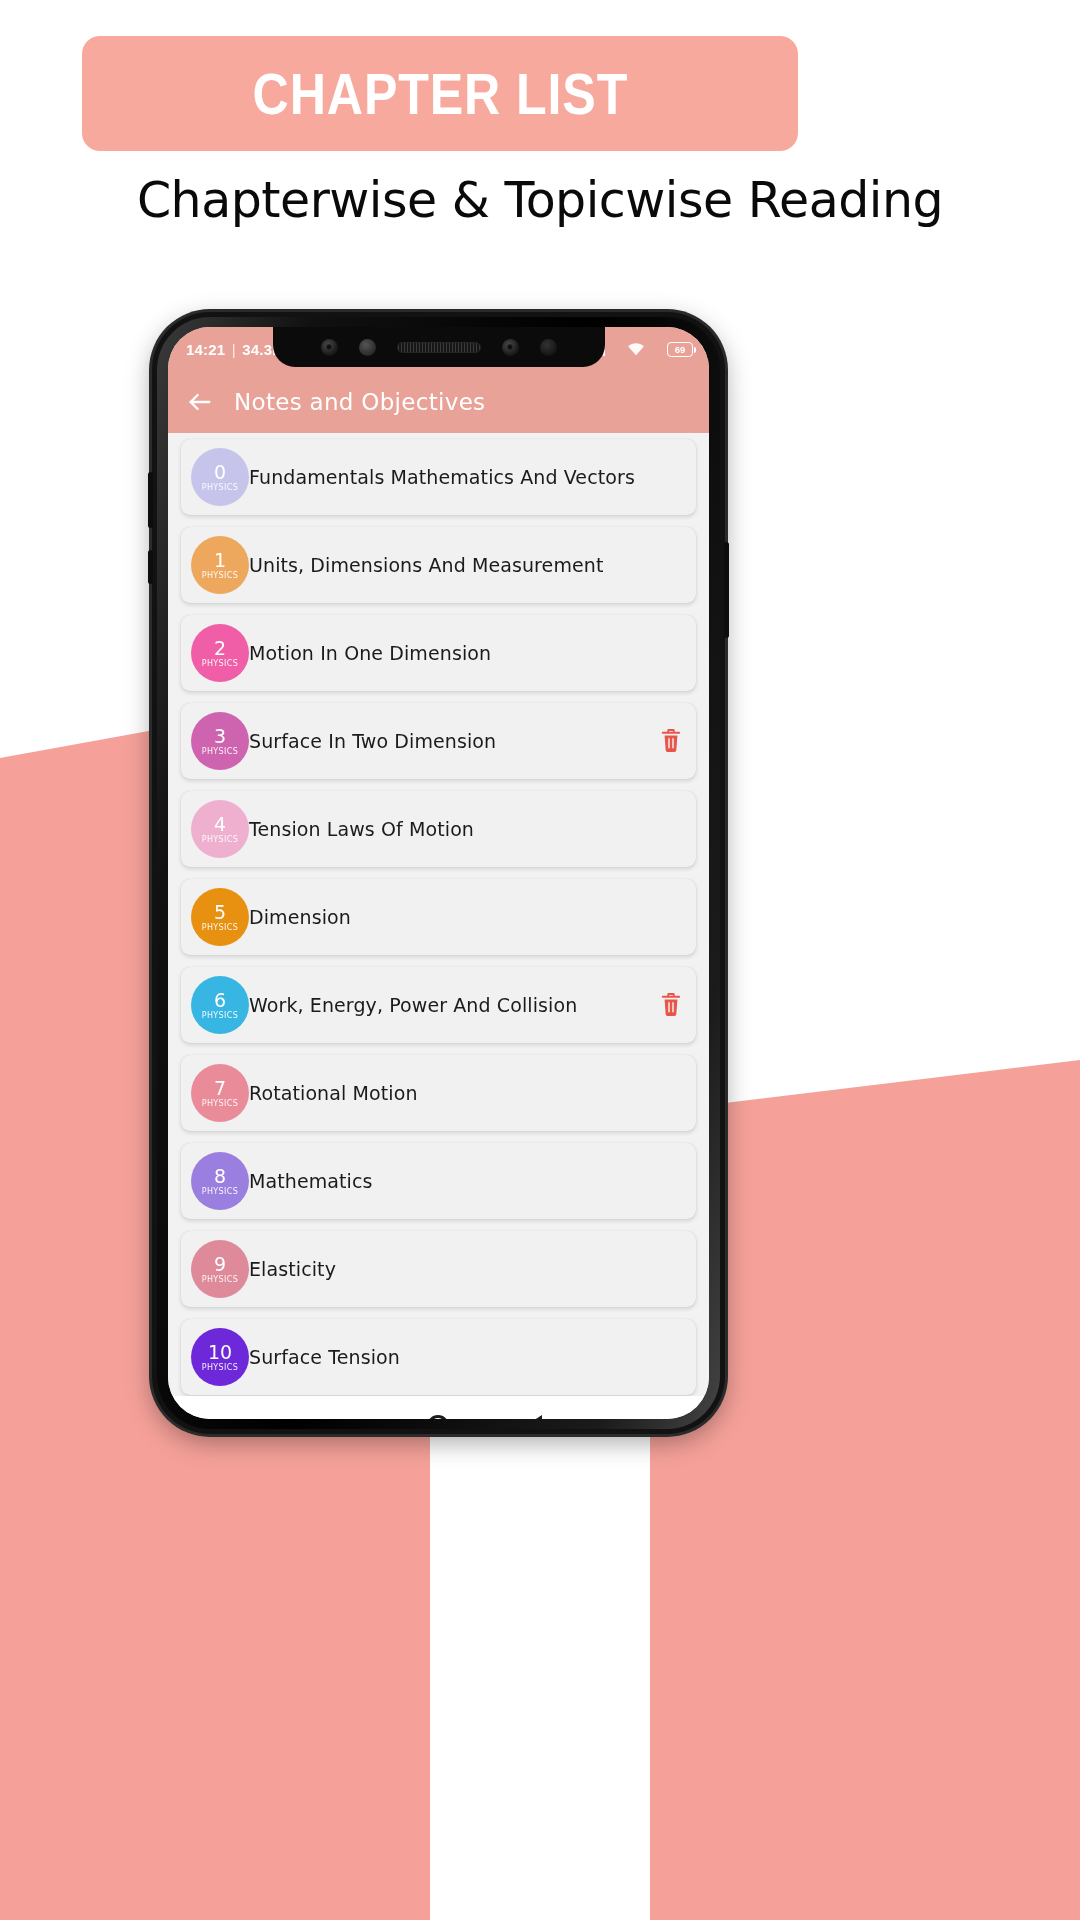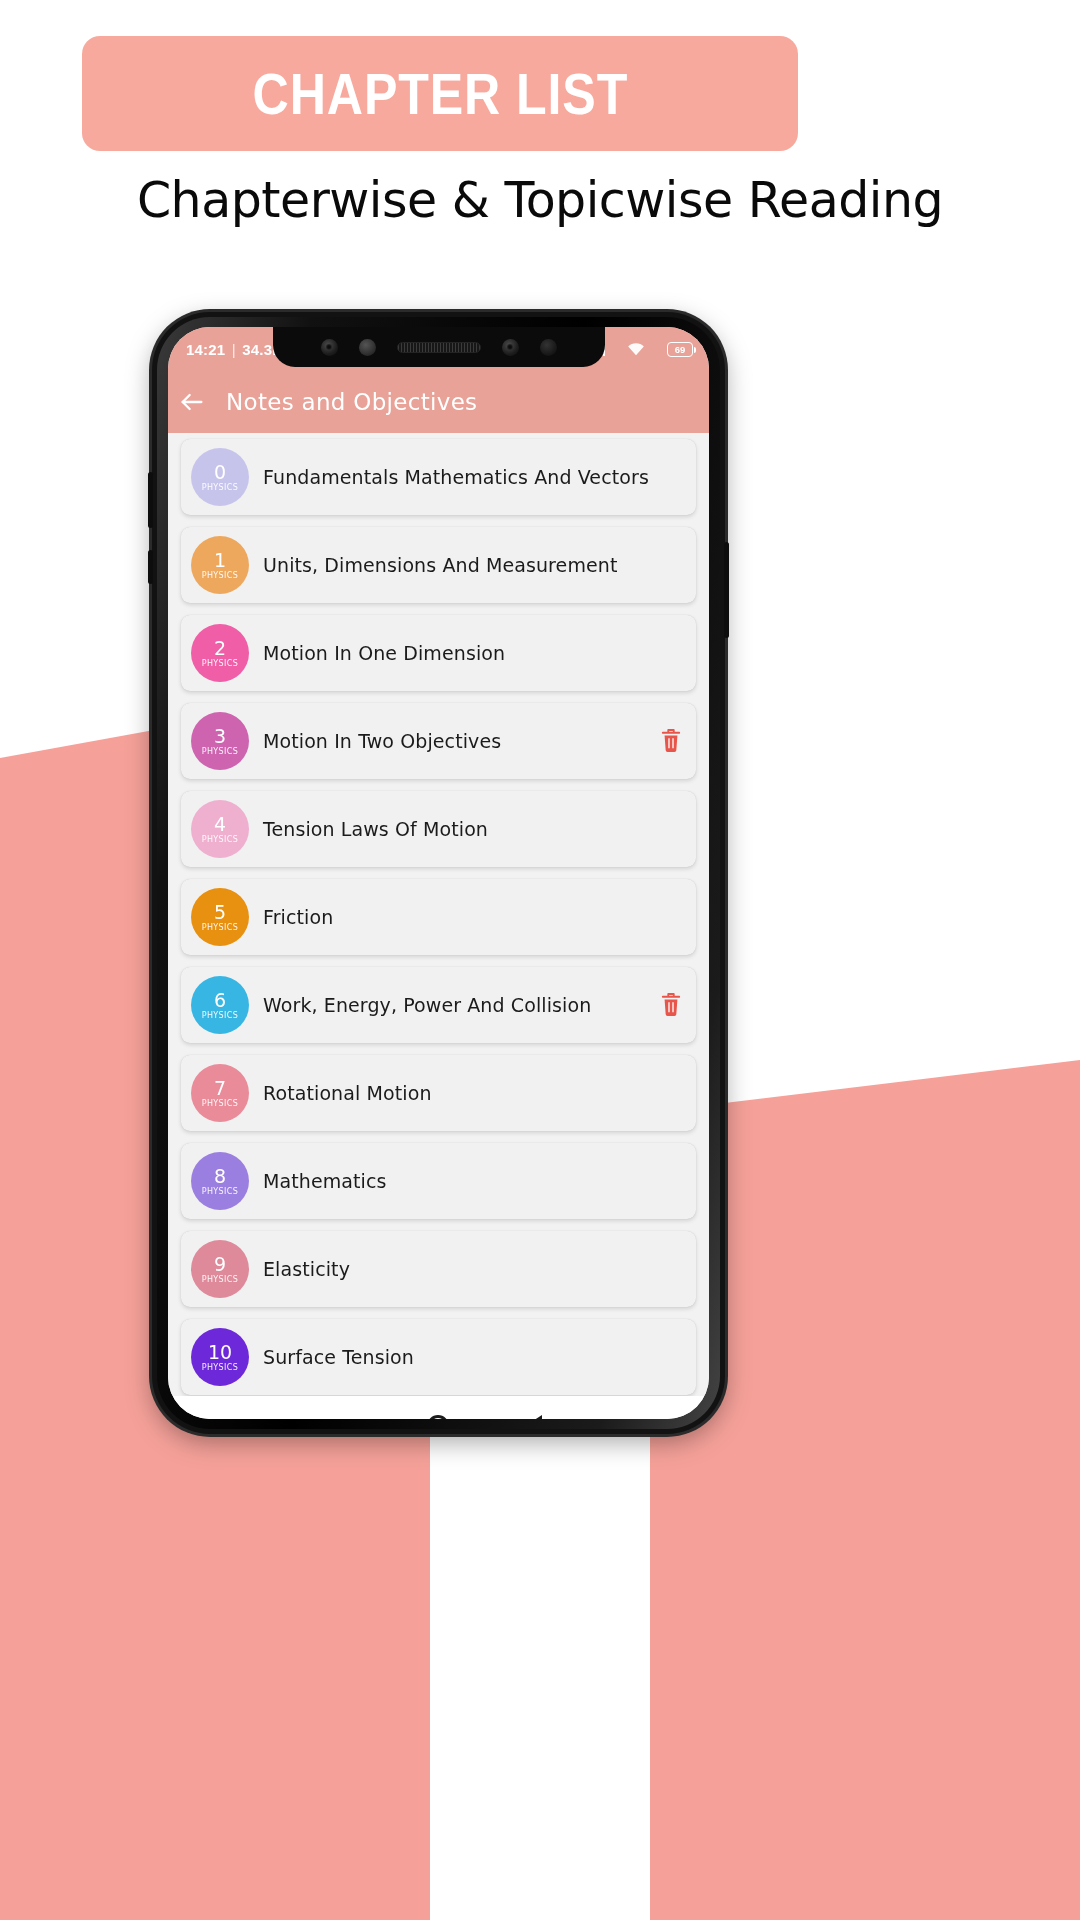--- a/index.html
+++ b/index.html
@@ -99,21 +99,21 @@
     background:#0c0c0c; margin: 5.5px auto 0; box-shadow: inset 0 0 2px #555; }
   .sensor.plain { background: radial-gradient(circle at 40% 35%, #555 0%, #2a2a2a 70%, #141414 100%); }
   .sensor.dark { background: radial-gradient(circle at 40% 35%, #333 0%, #151515 70%, #060606 100%); }
   .speaker { width: 84px; height: 11px; border-radius: 6px;
     background: repeating-linear-gradient(90deg,#3b3b3b 0 1.5px,#171717 1.5px 3px);
     border: 1px solid #242424; }
 
   
   .appbar {
     height: 62px; background: #e8a298; display: flex; align-items: center;
-    padding-left: 10px; gap: 20px;
+    padding-left: 18px; gap: 20px;
   }
   .back-arrow { width: 28px; height: 28px; flex: none; }
   .appbar-title { color: #ffffff; font-size: 23px; font-weight: 500;
     font-family: "DejaVu Sans", sans-serif; letter-spacing: 0.3px; }
 
   
   .list { background: #f2f2f2; padding: 6px 13px 0 13px; height: 963px; overflow: hidden; }
   .card {
     display: flex; align-items: center; background: #f1f1f1;
     border-radius: 9px; margin-bottom: 12px; height: 76px; padding: 0 14px 0 10px;
@@ -122,21 +122,21 @@
   .badge {
     width: 58px; height: 58px; border-radius: 50%; flex: none;
     display: flex; flex-direction: column; align-items: center; justify-content: center;
     color: #ffffff;
   }
   .badge-num { font-size: 19px; line-height: 20px; font-weight: 400;
     font-family: "DejaVu Sans", sans-serif; }
   .badge-sub { font-size: 8px; letter-spacing: 0.4px; opacity: 0.92; margin-top: 1px;
     font-family: "DejaVu Sans", sans-serif; }
   .card-title {
-    flex: 1; margin-left: 14px; color: #1b1b1b; font-size: 19px; line-height: 24px;
+    flex: 1; margin-left: 0; color: #1b1b1b; font-size: 19px; line-height: 24px;
     font-family: "DejaVu Sans", sans-serif; letter-spacing: 0.1px;
   }
   .trash { width: 22px; height: 26px; flex: none; margin-left: 8px; }
 
   
   .navbar {
     height: 60px; background: #ffffff; display: flex; align-items: center;
     justify-content: center; gap: 76px;
   }
   .nav-sq { width: 15px; height: 15px; background: #1c1c1c; }
@@ -227,39 +227,39 @@
               <span class="badge-num">2</span>
               <span class="badge-sub">PHYSICS</span>
             </div>
             <div class="card-title">Motion In One Dimension</div>
           </div>
           <div class="card">
             <div class="badge" style="background:#ce63b0">
               <span class="badge-num">3</span>
               <span class="badge-sub">PHYSICS</span>
             </div>
-            <div class="card-title">Motion In Two Objectives</div>
+            <div class="card-title">Surface In Two Dimension</div>
             <span class="trash"><svg width="22" height="26" viewBox="0 0 24 28" fill="#e8554a">
                 <path d="M9 1h6a1 1 0 0 1 1 1v2h5a1 1 0 1 1 0 2H3a1 1 0 1 1 0-2h5V2a1 1 0 0 1 1-1zm1 3h4V3h-4v1z"></path>
                 <path d="M5 8h14l-1.2 16.2A2 2 0 0 1 15.8 26H8.2a2 2 0 0 1-2-1.8L5 8zm4 3v11h1.6V11H9zm4.4 0v11H15V11h-1.6z"></path>
               </svg></span>
           </div>
           <div class="card">
             <div class="badge" style="background:#efafcf">
               <span class="badge-num">4</span>
               <span class="badge-sub">PHYSICS</span>
             </div>
             <div class="card-title">Tension Laws Of Motion</div>
           </div>
           <div class="card">
             <div class="badge" style="background:#e8900f">
               <span class="badge-num">5</span>
               <span class="badge-sub">PHYSICS</span>
             </div>
-            <div class="card-title">Friction</div>
+            <div class="card-title">Dimension</div>
           </div>
           <div class="card">
             <div class="badge" style="background:#37b6e3">
               <span class="badge-num">6</span>
               <span class="badge-sub">PHYSICS</span>
             </div>
             <div class="card-title">Work, Energy, Power And Collision</div>
             <span class="trash"><svg width="22" height="26" viewBox="0 0 24 28" fill="#e8554a">
                 <path d="M9 1h6a1 1 0 0 1 1 1v2h5a1 1 0 1 1 0 2H3a1 1 0 1 1 0-2h5V2a1 1 0 0 1 1-1zm1 3h4V3h-4v1z"></path>
                 <path d="M5 8h14l-1.2 16.2A2 2 0 0 1 15.8 26H8.2a2 2 0 0 1-2-1.8L5 8zm4 3v11h1.6V11H9zm4.4 0v11H15V11h-1.6z"></path>

